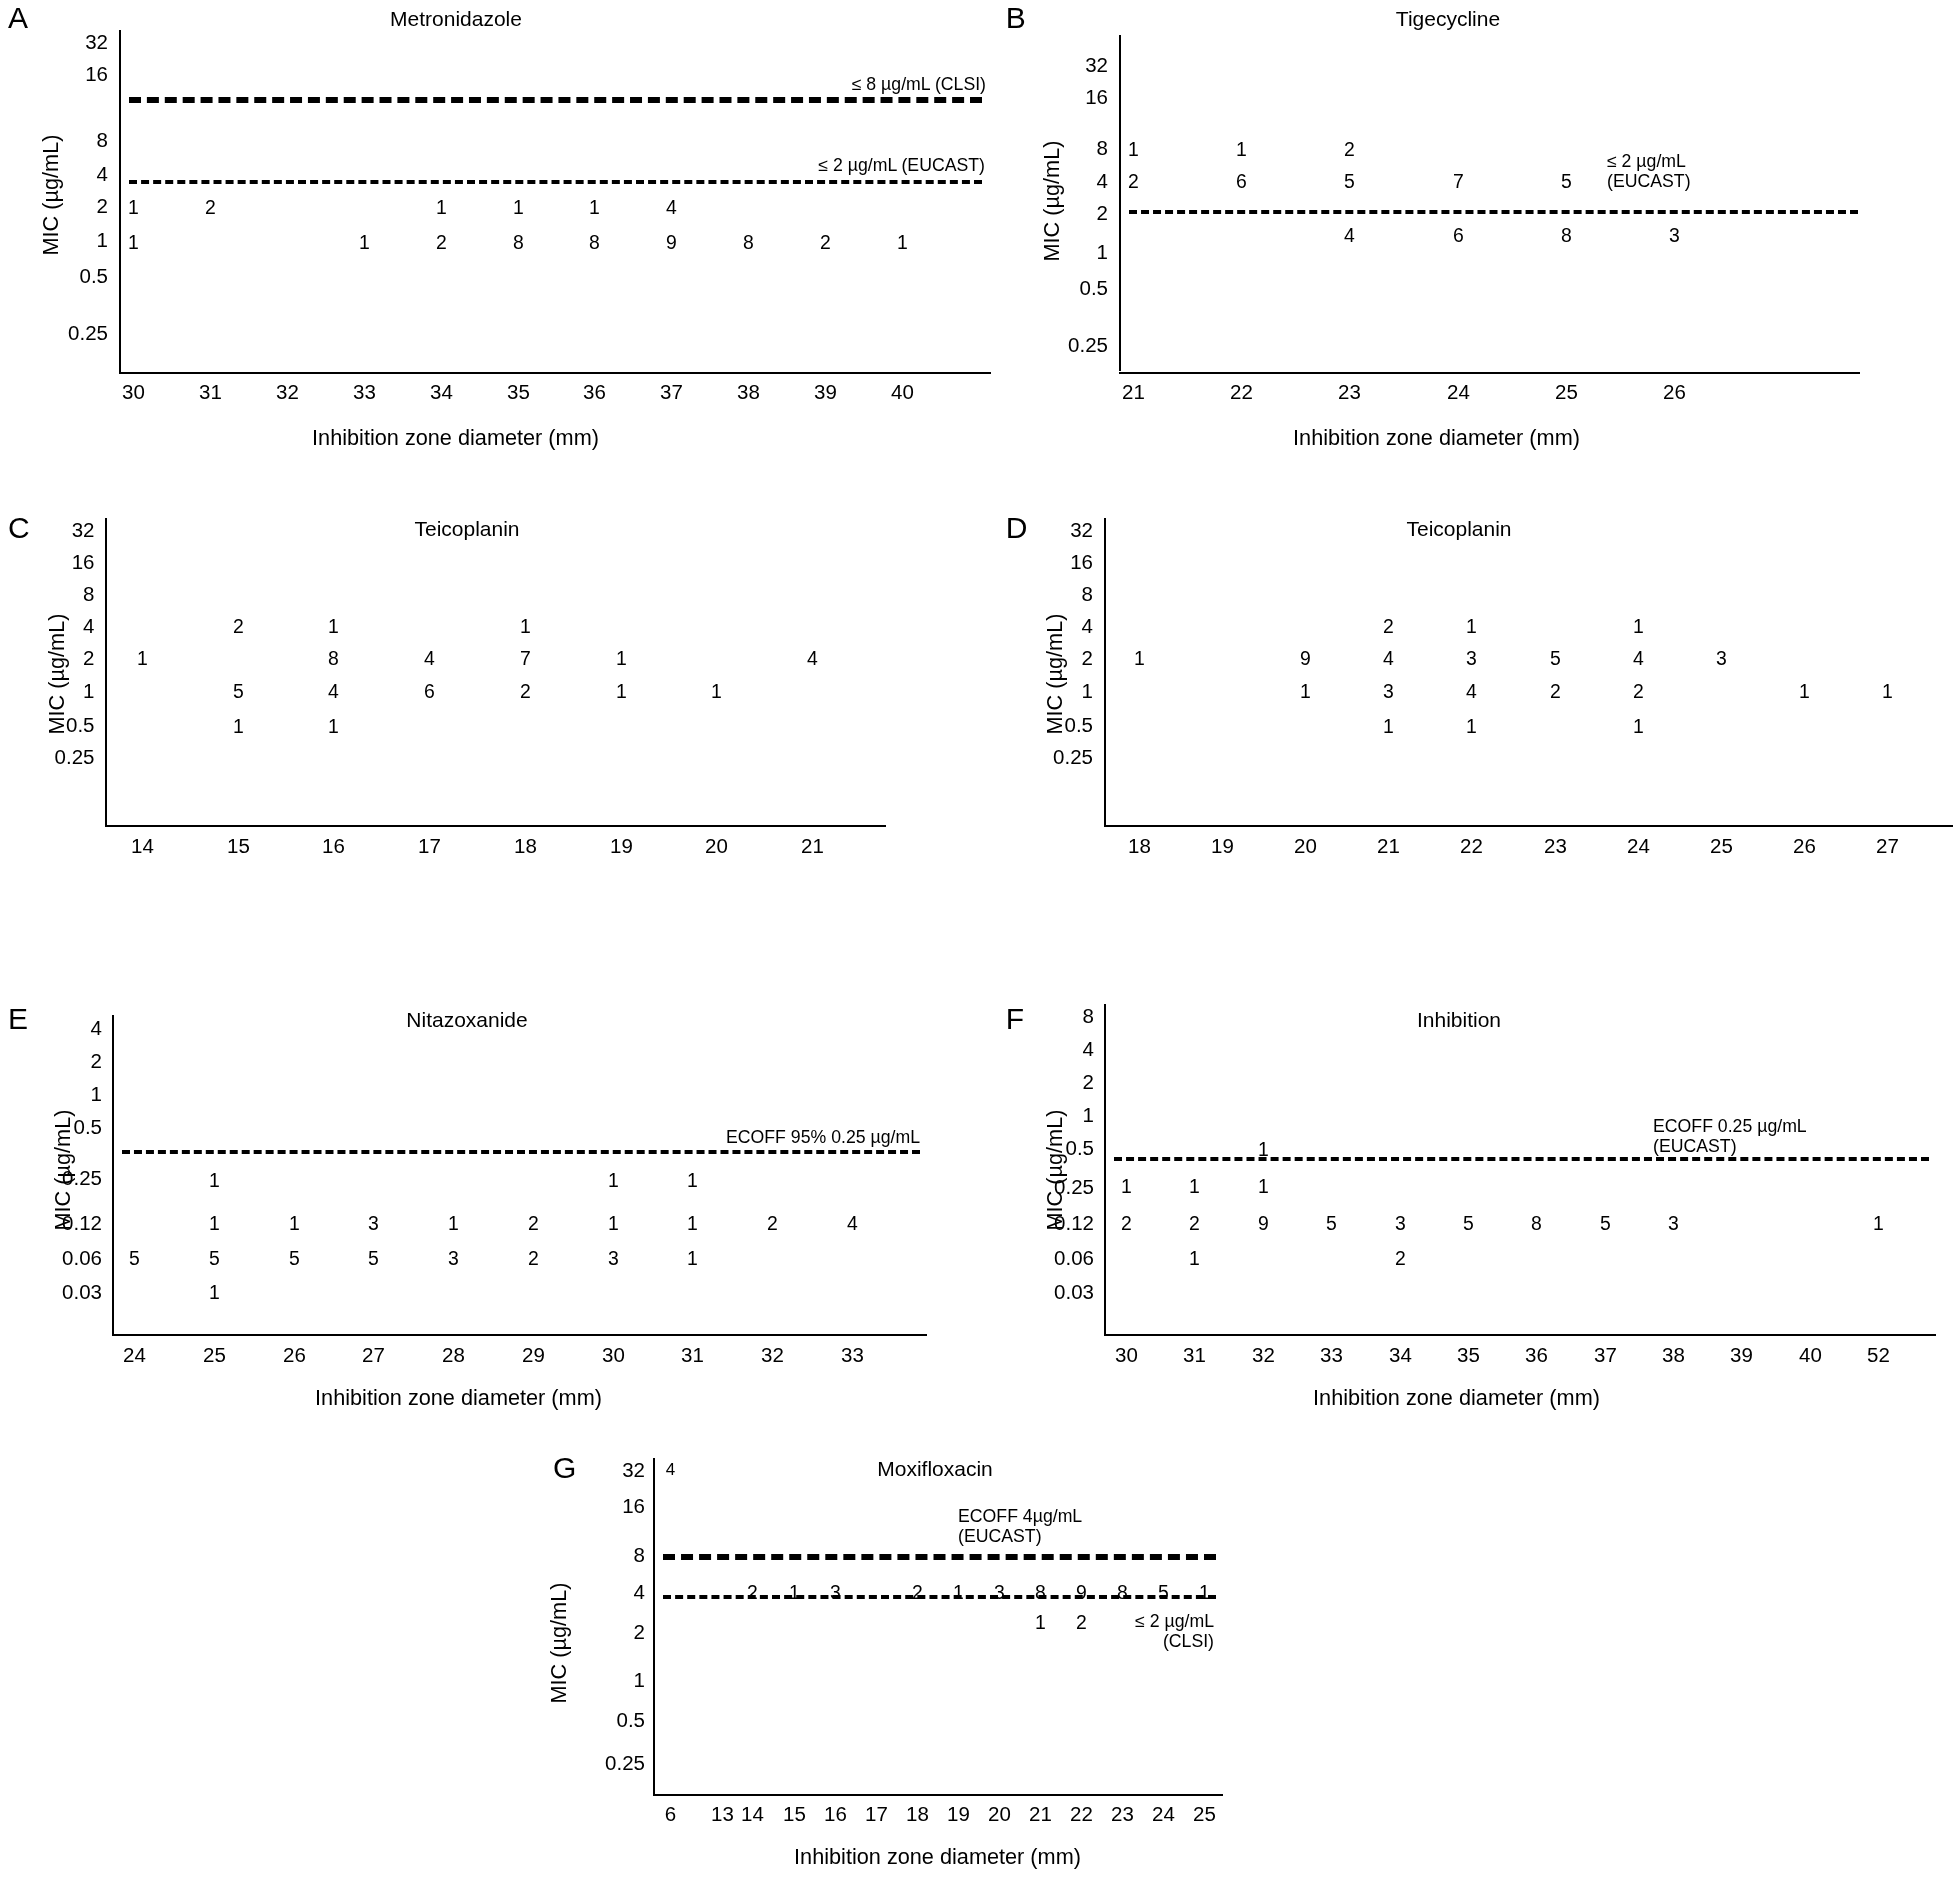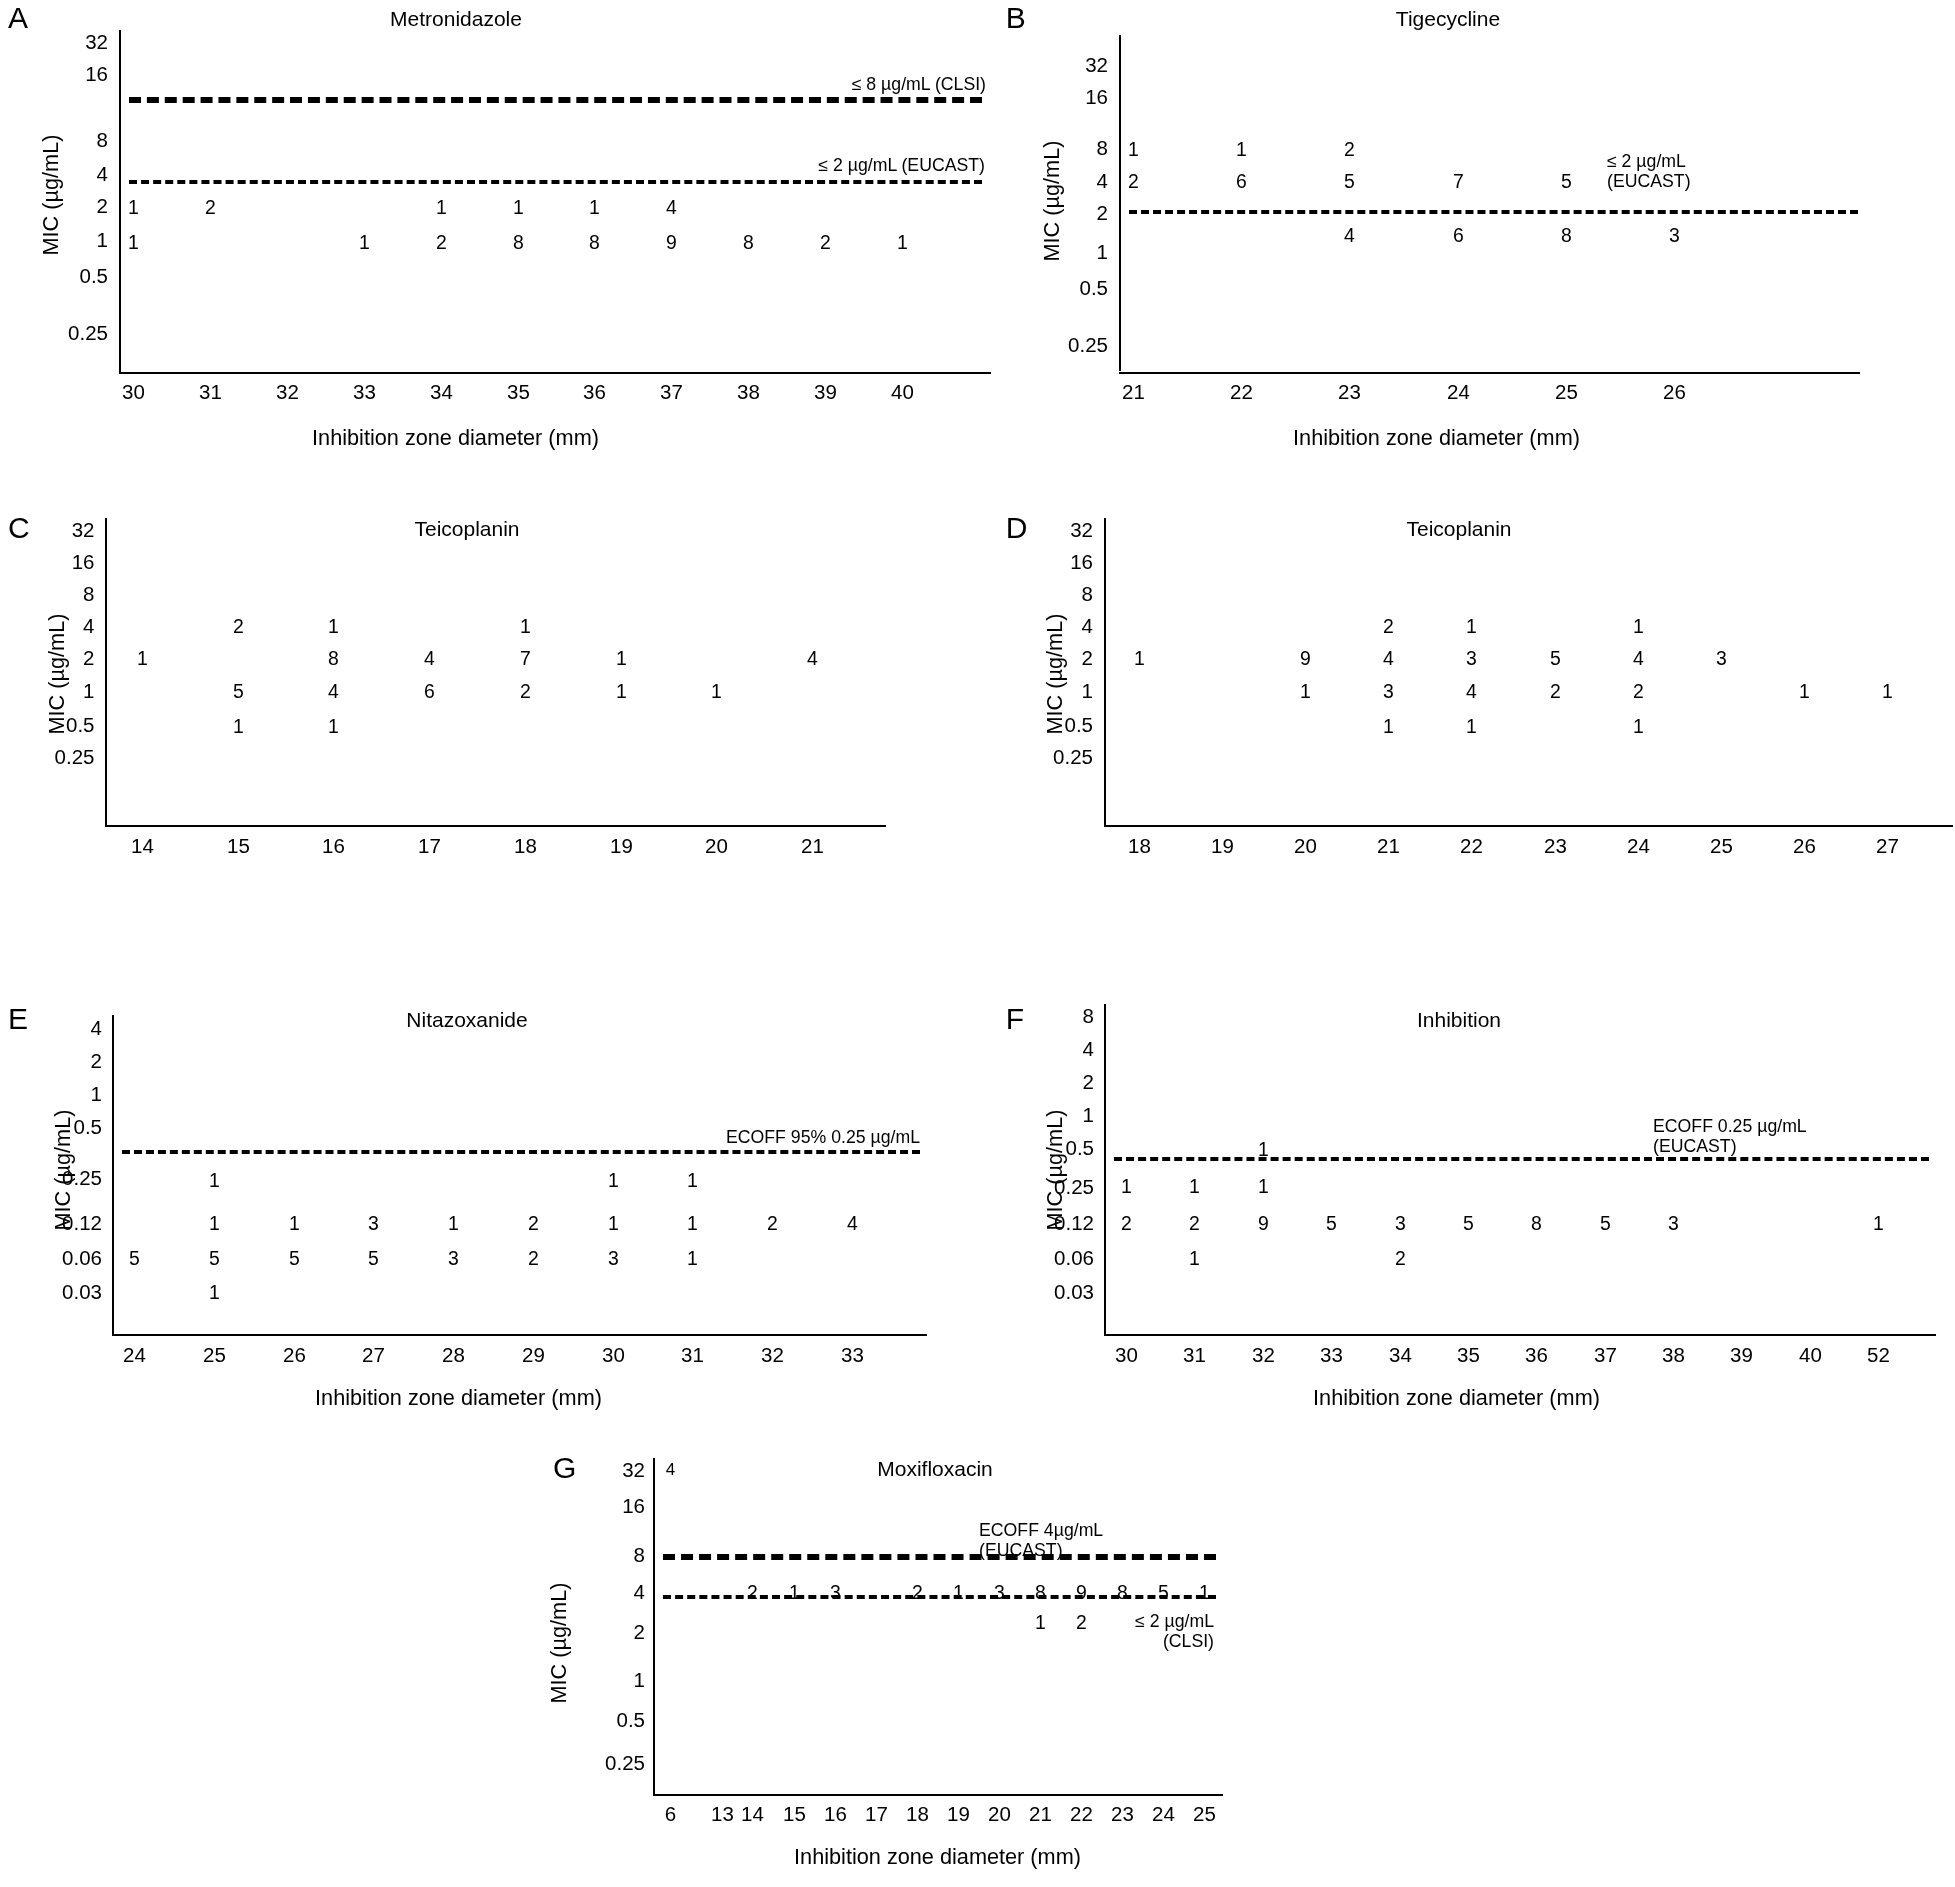--- a/index.html
+++ b/index.html
@@ -354,21 +354,21 @@
   <div class="ytick" style="left:100px;top:18px;width:66px;">32</div>
   <div class="ytick" style="left:100px;top:54px;width:66px;">16</div>
   <div class="ytick" style="left:100px;top:103px;width:66px;">8</div>
   <div class="ytick" style="left:100px;top:140px;width:66px;">4</div>
   <div class="ytick" style="left:100px;top:180px;width:66px;">2</div>
   <div class="ytick" style="left:100px;top:228px;width:66px;">1</div>
   <div class="ytick" style="left:100px;top:268px;width:66px;">0.5</div>
   <div class="ytick" style="left:100px;top:311px;width:66px;">0.25</div>
 
   <div class="dash thick" style="left:184px;top:112px;width:553px;"></div>
-  <div class="note" style="left:479px;top:78px;width:262px;margin-left:21px;">ECOFF 4µg/mL
+  <div class="note" style="left:479px;top:64px;width:262px;">ECOFF 4µg/mL
 (EUCAST)</div>
   <div class="dash thin" style="left:184px;top:153px;width:553px;"></div>
   <div class="note r" style="left:490px;top:169px;width:245px;">≤ 2 µg/mL
 (CLSI)</div>
 
   <div class="xtick" style="left:166px;top:362px;width:51px;">6</div>
   <div class="xtick" style="left:218px;top:362px;width:51px;">13</div>
   <div class="xtick" style="left:248px;top:362px;width:51px;">14</div>
   <div class="xtick" style="left:290px;top:362px;width:51px;">15</div>
   <div class="xtick" style="left:331px;top:362px;width:51px;">16</div>

